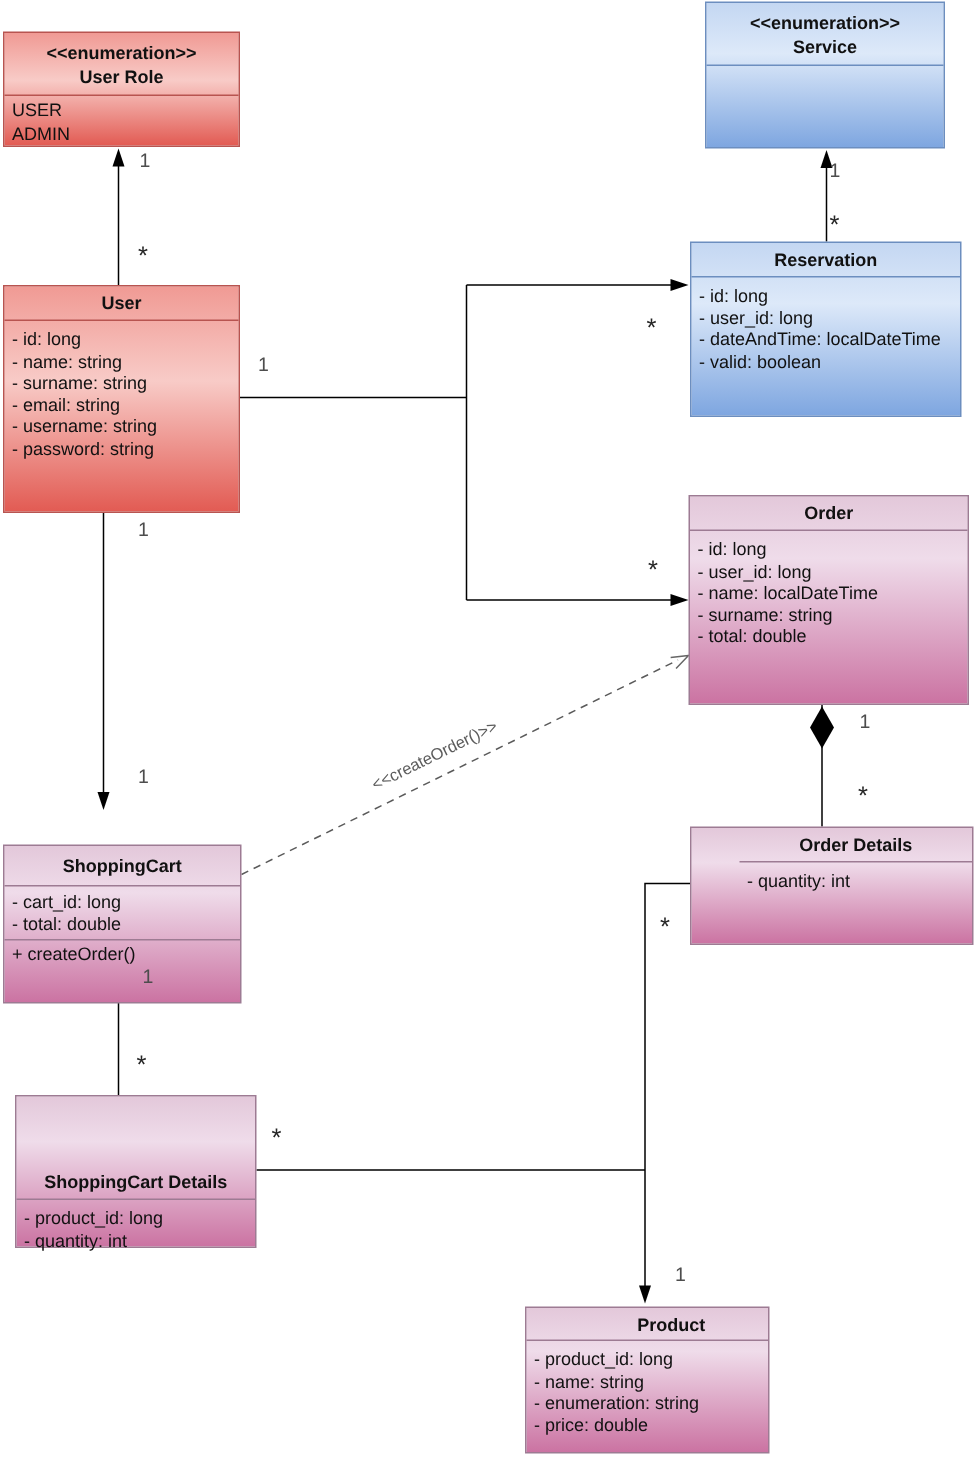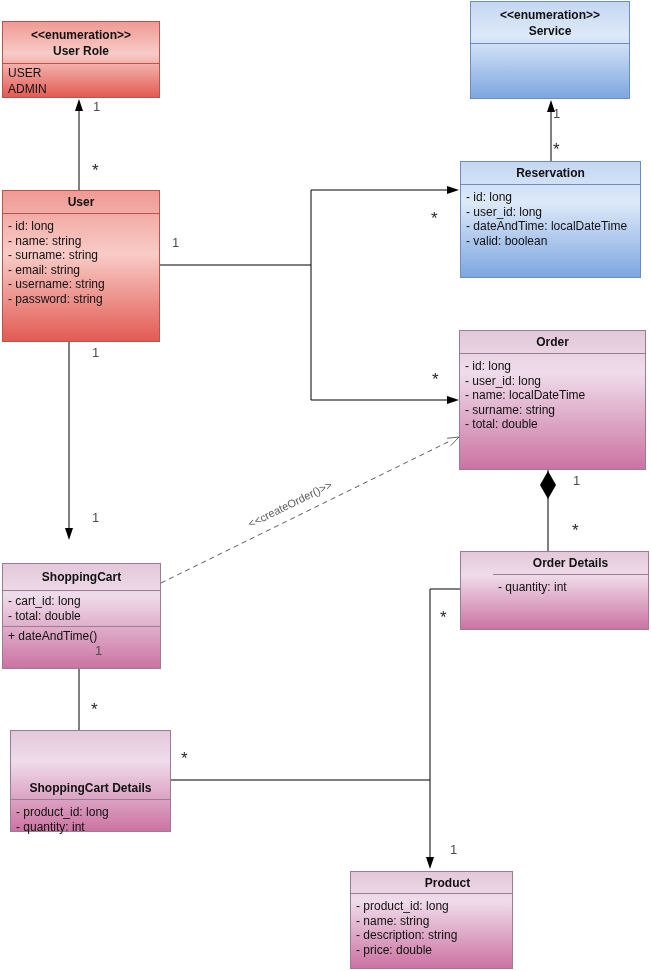--- a/index.html
+++ b/index.html
@@ -154,21 +154,21 @@
 
   <div class="box pink" style="left:2px;top:528px;width:159px;height:106px;margin-top:35px;">
     <div class="hdr" style="height:27px;">
       <div>ShoppingCart</div>
     </div>
     <div class="sect" style="height:35px;padding-top:3px;">
         <div>- cart_id: long</div>
         <div>- total: double</div>
       </div>
     <div class="sect ops">
-        <div>+ dateAndTime()</div>
+        <div>+ createOrder()</div>
       </div>
   </div>
 
   <div class="box pink" style="left:460px;top:551px;width:189px;height:79px;padding-left:32px;">
     <div class="hdr" style="height:23px;">
       <div>Order Details</div>
     </div>
     <div class="sect">
         <div>- quantity: int</div>
       </div>
@@ -184,21 +184,21 @@
       </div>
   </div>
 
   <div class="box pink" style="left:350px;top:871px;width:163px;height:98px;">
     <div class="hdr" style="height:22px;padding-left:32px;">
       <div>Product</div>
     </div>
     <div class="sect">
         <div>- product_id: long</div>
         <div>- name: string</div>
-        <div>- description: string</div>
+        <div>- enumeration: string</div>
         <div>- price: double</div>
       </div>
   </div>
 
   <span class="mult" style="left:93px;top:100px;">1</span>
   <span class="mult star" style="left:92px;top:163px;">*</span>
   <span class="mult" style="left:553px;top:107px;">1</span>
   <span class="mult star" style="left:553px;top:142px;">*</span>
   <span class="mult" style="left:172px;top:236px;">1</span>
   <span class="mult star" style="left:431px;top:211px;">*</span>

